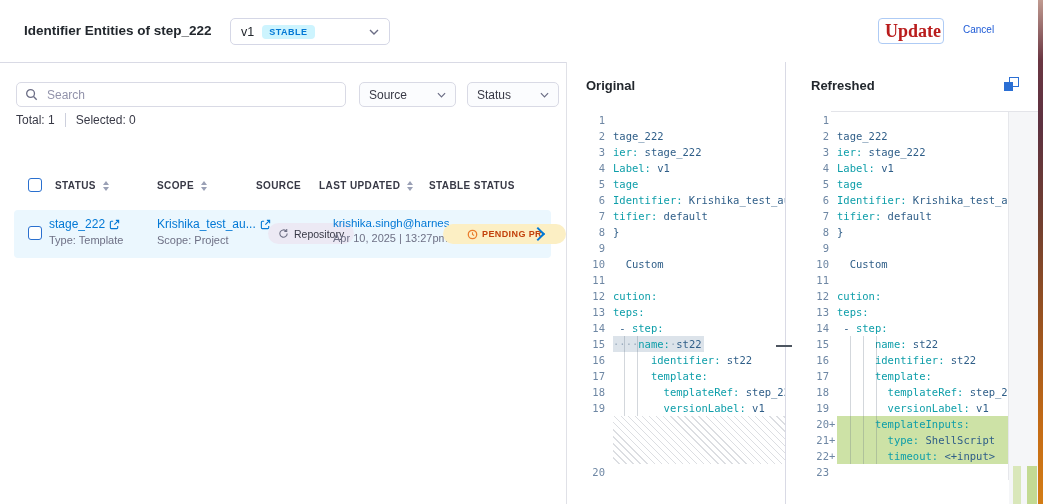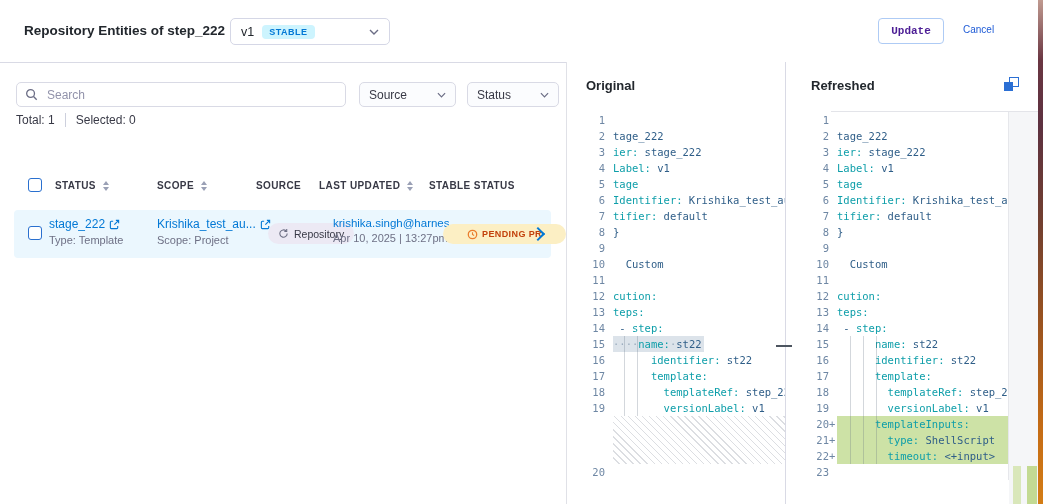--- a/index.html
+++ b/index.html
@@ -8,21 +8,21 @@
   
   #topbar{position:absolute;left:0;top:0;width:1043px;height:62px;background:#fff;border-bottom:1px solid #d9dae5;}
   #page-title{position:absolute;left:24px;top:23px;font-size:13.5px;font-weight:bold;color:#22272d;white-space:nowrap;}
   #version-select{position:absolute;left:230px;top:18px;width:160px;height:27px;border:1px solid #d5d7e6;border-radius:5px;
        background:#fff;display:flex;align-items:center;padding:0 10px;box-sizing:border-box;cursor:pointer;}
   #version-label{font-size:12.5px;color:#22272d;}
   .badge-stable{margin-left:8px;font-size:9px;font-weight:bold;letter-spacing:.5px;color:var(--accent);
        background:var(--stable-bg);border-radius:4px;padding:2px 7px;}
   #version-chevron{margin-left:auto;display:flex;}
   #update-btn{position:absolute;left:878px;top:18px;width:66px;height:26px;border:1px solid #aecbf5;border-radius:4px;
-       background:#fff;color:#4c1d95;font-size:11px;font-weight:bold;font-family:Liberation Mono, monospace;}
+       background:#fff;color:#b91c1c;font-size:18px;font-weight:bold;font-family:Liberation Serif, serif;}
   #cancel-btn{position:absolute;left:963px;top:24px;font-size:10px;font-weight:normal;color:#1e5bd6;cursor:pointer;}
   
   #search-box{position:absolute;left:16px;top:82px;width:330px;height:25px;border:1px solid #d9dae5;border-radius:5px;
        background:#fff;display:flex;align-items:center;padding:0 8px;box-sizing:border-box;}
   #search-input{border:0;outline:none;flex:1;font-size:12px;font-family:inherit;color:#22272d;margin-left:7px;background:transparent;}
   #search-input::placeholder{color:#9293ab;}
   .filter-select{position:absolute;top:82px;height:25px;border:1px solid #d9dae5;border-radius:5px;background:#fbfcfe;
        display:flex;align-items:center;padding:0 9px;box-sizing:border-box;font-size:12px;color:#383946;cursor:pointer;}
   #source-select{left:359px;width:97px;}
   #status-select{left:467px;width:92px;gap:12px;}
@@ -80,21 +80,21 @@
   
   #edge-strip{position:absolute;left:1038px;top:0;width:5px;height:504px;
       background:linear-gradient(180deg,#c09a90 0%,#6a3642 12%,#5d3140 25%,#73402f 45%,#9c541f 65%,#c56c15 85%,#d47d15 100%);}
 </style>
 </head>
 <body>
 
 <div id="app">
 
   <div id="topbar">
-    <div id="page-title">Repository Entities of step_222</div>
+    <div id="page-title">Identifier Entities of step_222</div>
     <div id="version-select">
       <span id="version-label">v1</span>
       <span class="badge-stable">STABLE</span>
       <span id="version-chevron">
         <svg width="10" height="6" viewBox="0 0 10 6" fill="none">
             <path d="M1 1l4 4 4-4" stroke="#6b6d85" stroke-width="1.4"></path>
           </svg>
       </span>
     </div>
     <button id="update-btn" disabled="">Update</button>

